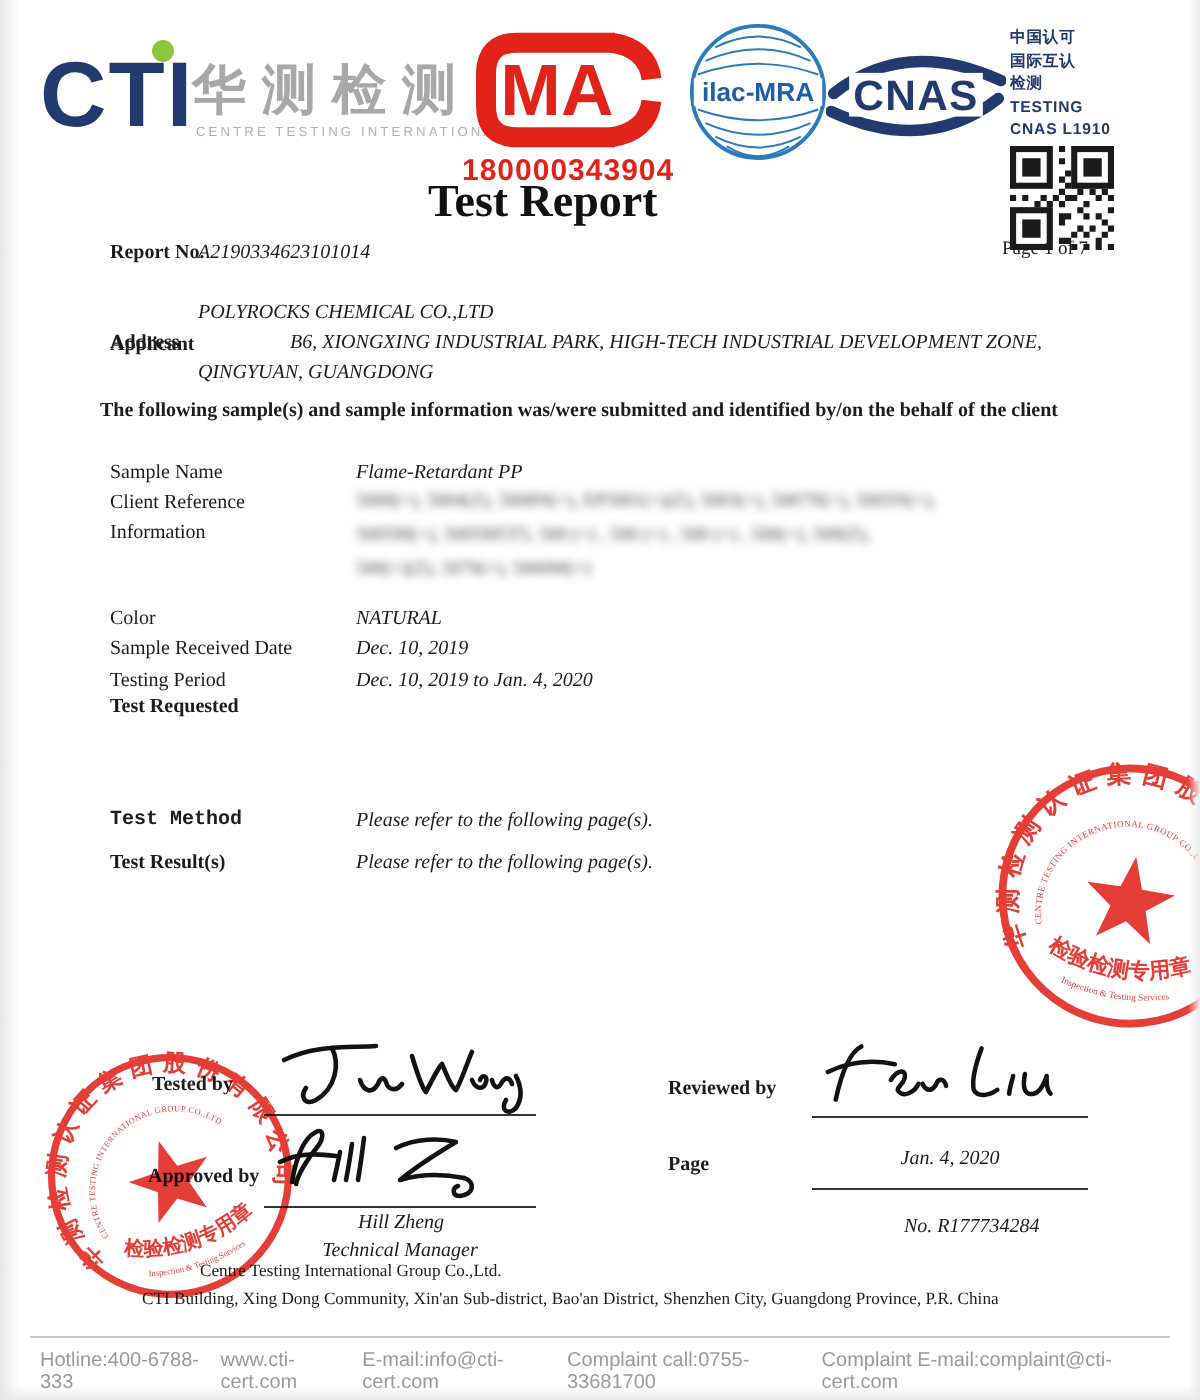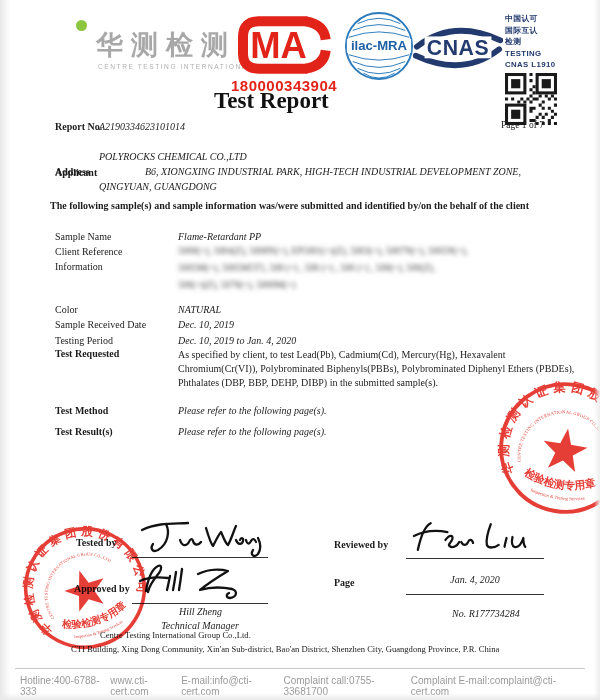--- a/index.html
+++ b/index.html
@@ -45,20 +45,21 @@
   
   .foot-line{left:15px;top:668px;width:570px;border-top:1px solid #c9c9c9;height:0;}
   .footer-row{left:20px;top:675px;width:563px;display:flex;justify-content:space-between;
               font-family:"Liberation Sans",sans-serif;font-size:10px;color:#9a9a9a;}
 </style>
 </head>
 <body>
 
 <div id="page">
 
+  <div class="abs cti-word">CTI</div>
   <div class="abs cti-dot"></div>
   <div class="abs cti-cn">华测检测</div>
   <div class="abs cti-tag">CENTRE TESTING INTERNATIONAL</div>
 
   <svg class="abs" style="left:233px;top:13px;" width="100" height="64" viewBox="0 0 110 70">
     <path d="M82 9 H28 Q11 9 11 26 V44 Q11 61 28 61 H82" fill="none" stroke="#e2231a" stroke-width="11"></path>
     <path d="M80 9 Q100 12 102 29" fill="none" stroke="#e2231a" stroke-width="11"></path>
     <path d="M80 61 Q100 58 102 41" fill="none" stroke="#e2231a" stroke-width="11"></path>
     <text x="50" y="49" text-anchor="middle" font-family="Liberation Sans, sans-serif" font-weight="bold" font-size="40" fill="#e2231a">MA</text>
   </svg>
@@ -140,23 +141,22 @@
   <div class="abs plain" style="left:55px;top:304px;">Color</div>
   <div class="abs val" style="left:178px;top:304px;">NATURAL</div>
 
   <div class="abs plain" style="left:55px;top:319px;">Sample Received Date</div>
   <div class="abs val" style="left:178px;top:319px;">Dec. 10, 2019</div>
 
   <div class="abs plain" style="left:55px;top:335px;">Testing Period</div>
   <div class="abs val" style="left:178px;top:335px;">Dec. 10, 2019 to Jan. 4, 2020</div>
 
   <div class="abs lbl" style="left:55px;top:348px;">Test Requested</div>
-  <div class="abs wrapval" style="top:348px;">As specified by client, to test Lead(Pb), Cadmium(Cd), Mercury(Hg), Hexavalent Chromium(Cr(VI)), Polybrominated Biphenyls(PBBs), Polybrominated Diphenyl Ethers (PBDEs), Phthalates (DBP, BBP, DEHP, DIBP) in the submitted sample(s).</div>
-
-  <div class="abs lbl" style="left:55px;top:405px;">Test Method</div>
+
+  <div class="abs lbl" style="left:55px;top:405px;font-family:Liberation Mono, monospace;">Test Method</div>
   <div class="abs val" style="left:178px;top:405px;">Please refer to the following page(s).</div>
 
   <div class="abs lbl" style="left:55px;top:426px;font-family:Liberation Serif, serif;">Test Result(s)</div>
   <div class="abs val" style="left:178px;top:426px;">Please refer to the following page(s).</div>
 
   <div class="abs lbl" style="left:76px;top:537px;">Tested by</div>
   <svg class="abs sig-svg" style="left:136px;top:518px;" width="130" height="40" viewBox="0 0 130 40">
     <path d="M6 12 C22 4 40 6 52 5"></path>
     <path d="M30 6 C34 14 32 26 22 32 C16 35 14 30 17 26"></path>
     <path d="M44 22 C46 28 50 29 53 24 C54 21 56 20 57 23 C58 27 62 28 65 24"></path>

